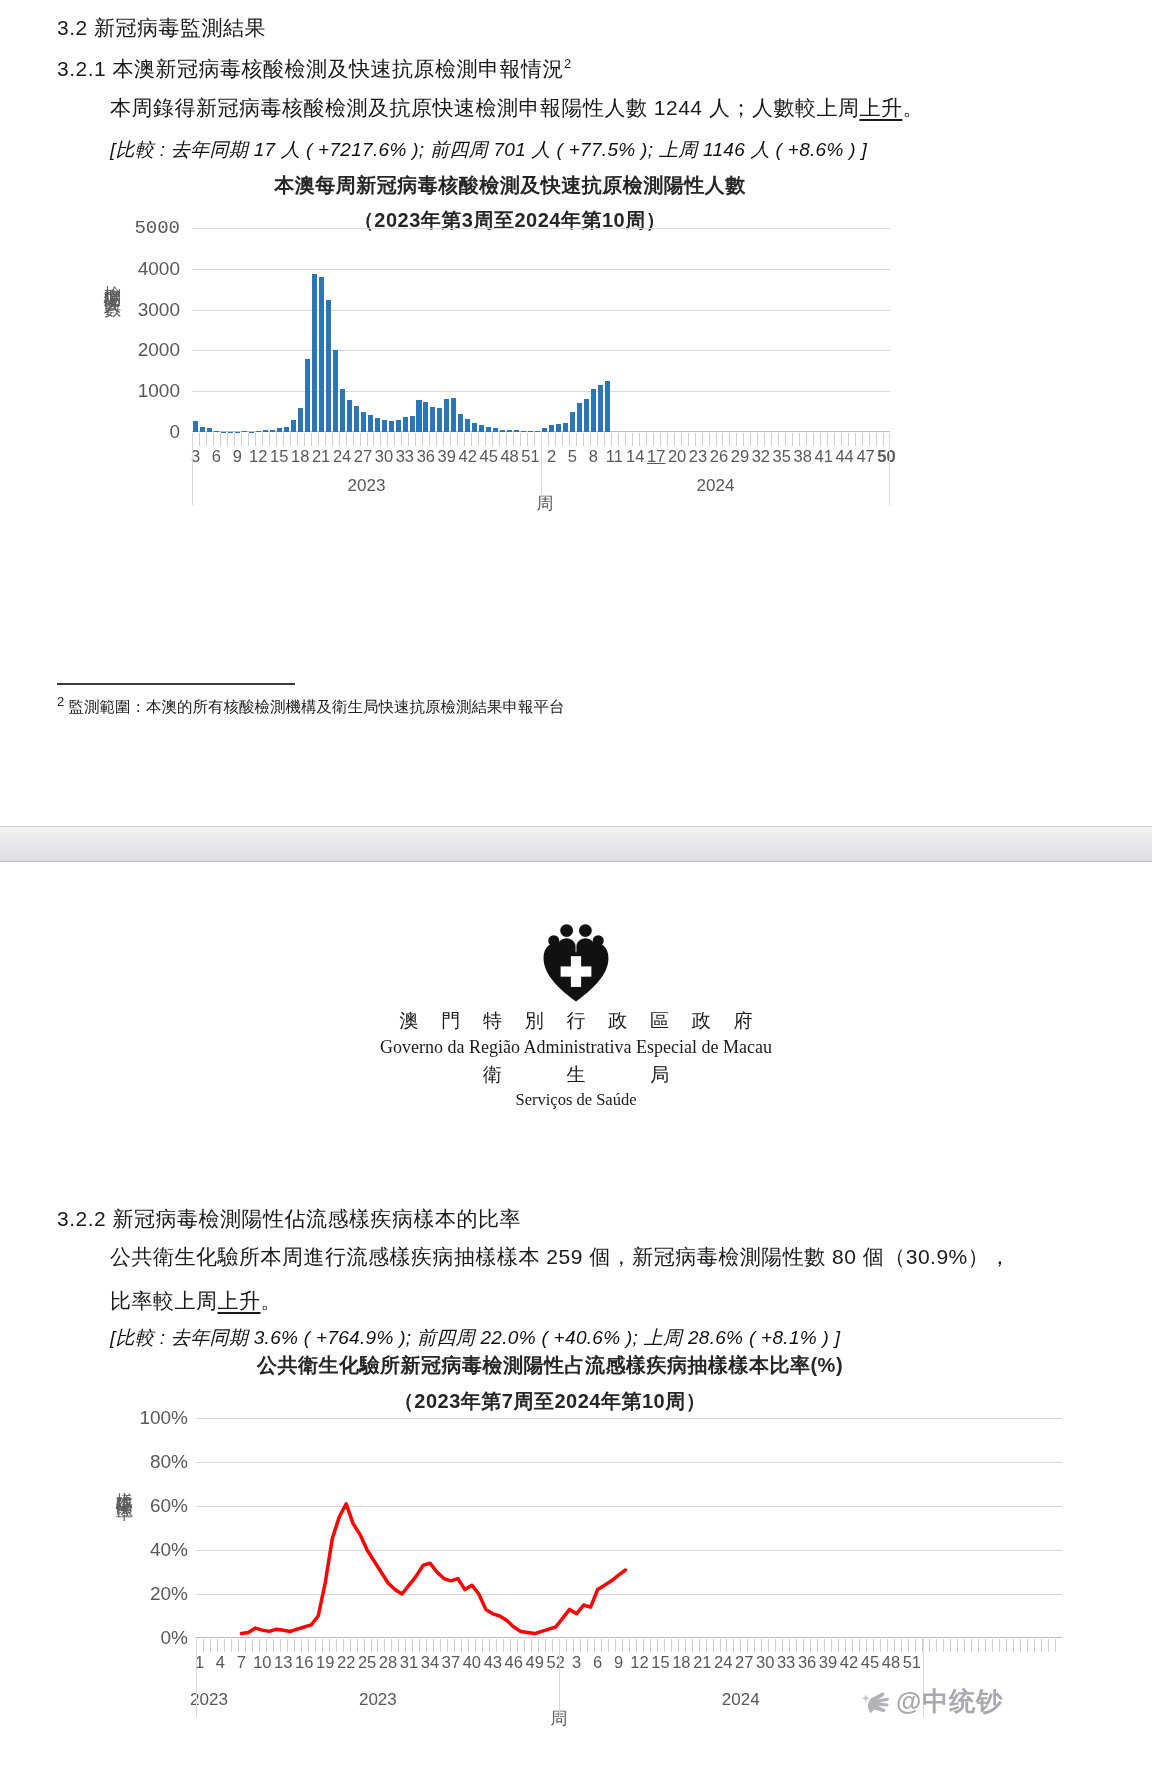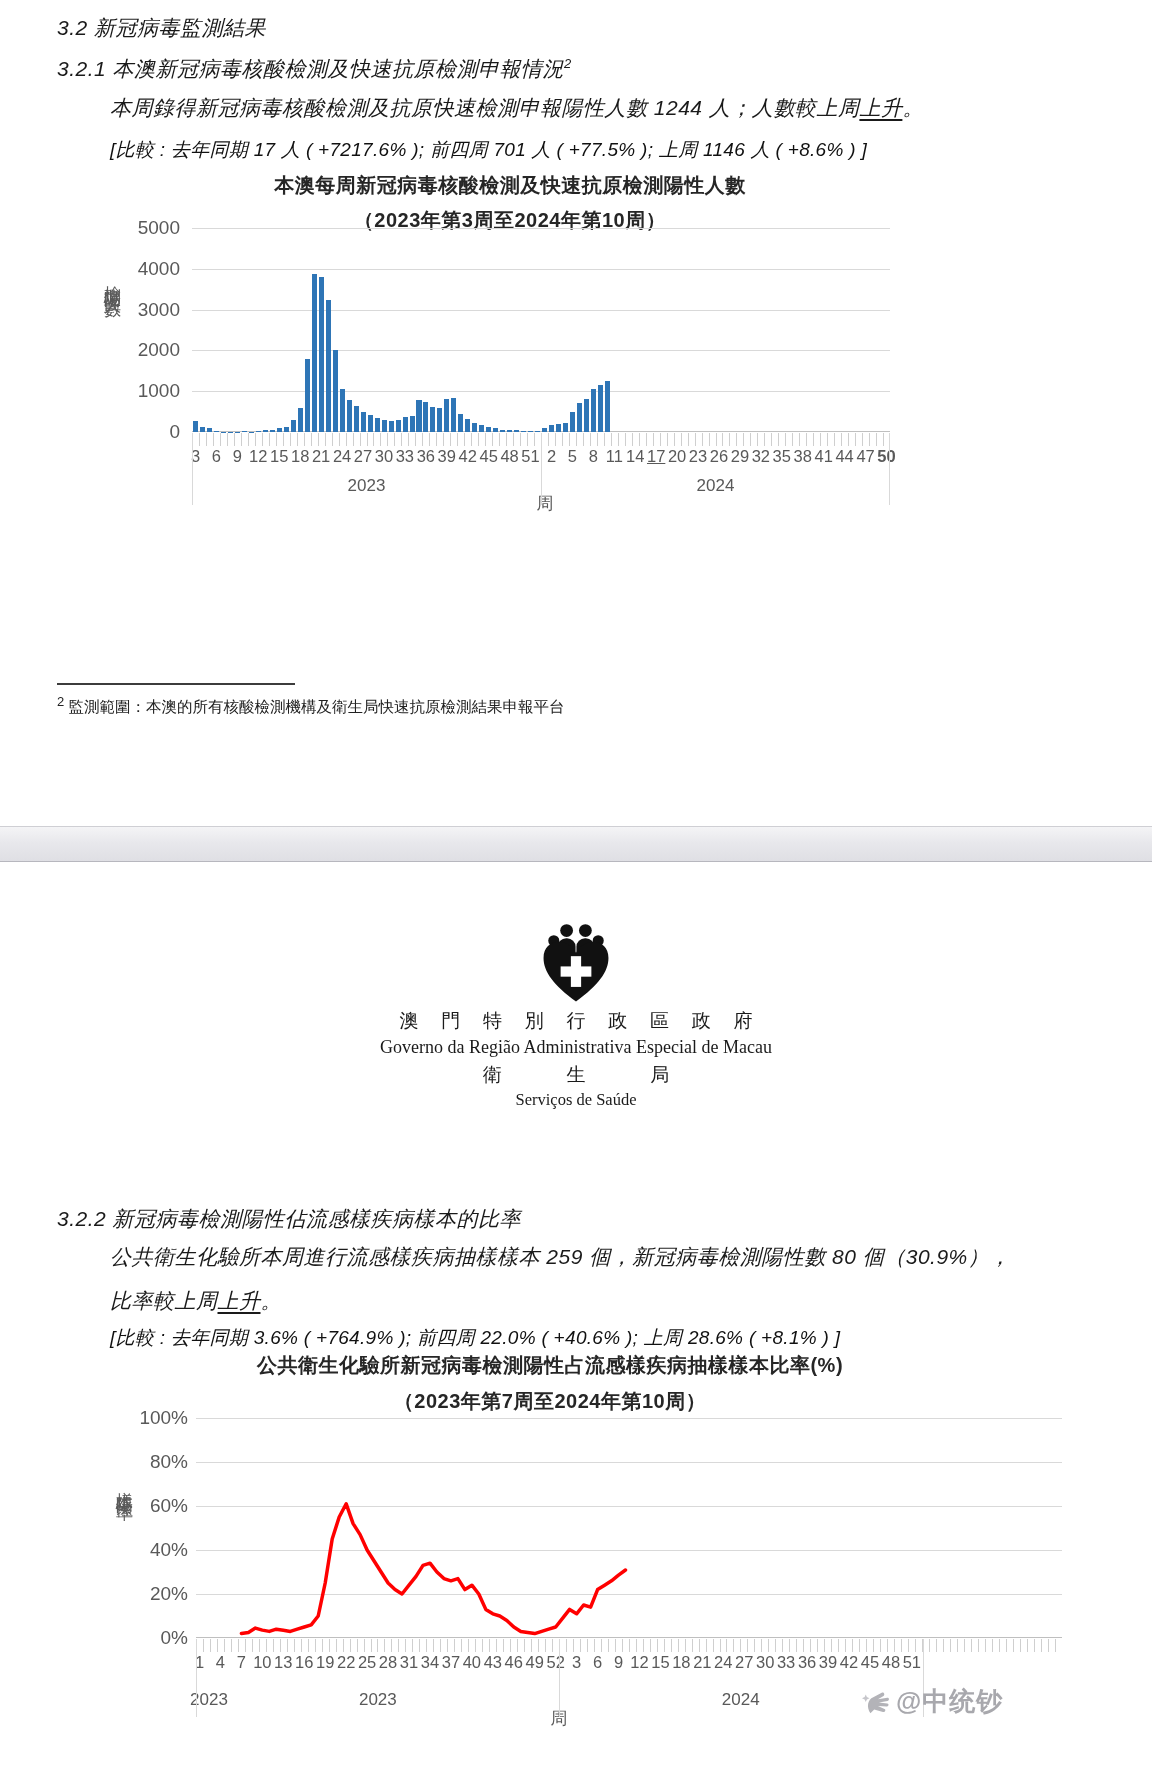--- a/index.html
+++ b/index.html
@@ -1,18 +1,18 @@
 <!DOCTYPE html>
 <html><head>
 <meta charset="utf-8">
 <style>
   html,body{margin:0;padding:0;background:#fff;}
   .page{position:relative;width:1152px;height:1786px;background:#fff;overflow:hidden;
         font-family:"Liberation Sans",sans-serif;color:#1a1a1a;}
-  .tline{position:absolute;font-size:21px;letter-spacing:.5px;white-space:nowrap;font-style:italic;}
+  .tline{position:absolute;font-size:21px;letter-spacing:.5px;white-space:nowrap;}
   .indent{left:110px;}
   .cmp{position:absolute;font-size:19px;font-style:italic;color:#111;white-space:nowrap;letter-spacing:.3px;}
   sup{font-size:13px;}
   .uline{text-decoration:underline;text-underline-offset:4px;}
   
   .ctitle{position:absolute;font-weight:bold;font-size:20px;text-align:center;color:#262626;letter-spacing:.5px;}
   .plot{position:absolute;}
   .grid div{position:absolute;left:0;right:0;height:1px;background:#d9d9d9;}
   .grid div:nth-child(1){top:0;}
   .grid div:nth-child(2){top:20%;}
@@ -59,21 +59,21 @@
 
   <div class="tline" style="left:57px;top:14px;">3.2  新冠病毒監測結果</div>
   <div class="tline" style="left:57px;top:55px;"><span>3.2.1 本澳新冠病毒核酸檢測及快速抗原檢測申報情況</span><sup>2</sup></div>
   <div class="tline indent" style="top:94px;"><span>本周錄得新冠病毒核酸檢測及抗原快速檢測申報陽性人數 1244 人；人數較上周</span><span class="uline">上升</span><span>。</span></div>
   <div class="cmp" style="left:110px;top:137px;">[比較 : 去年同期 17 人 ( +7217.6% ); 前四周 701 人 ( +77.5% ); 上周 1146 人 ( +8.6% ) ]</div>
 
   <div class="ctitle" style="left:160px;top:172px;width:700px;">本澳每周新冠病毒核酸檢測及快速抗原檢測陽性人數</div>
   <div class="ctitle" style="left:160px;top:207px;width:700px;">（2023年第3周至2024年第10周）</div>
 
   <div class="ylabels" style="left:118px;top:228px;width:62px;height:204px;" id="c1-ylabels">
-      <span style="top: 0%;">5000</span>
+      <span style="top: 0%; font-family: Liberation Mono, monospace;">5000</span>
       <span style="top: 20%;">4000</span>
       <span style="top: 40%;">3000</span>
       <span style="top: 60%;">2000</span>
       <span style="top: 80%;">1000</span>
       <span style="top: 100%;">0</span>
     </div>
   <div class="yaxis-title" style="left:104px;top:272px;">檢測陽性人數</div>
 
   <div class="plot" style="left:192px;top:228px;width:698px;height:204px;">
     <div class="grid">

